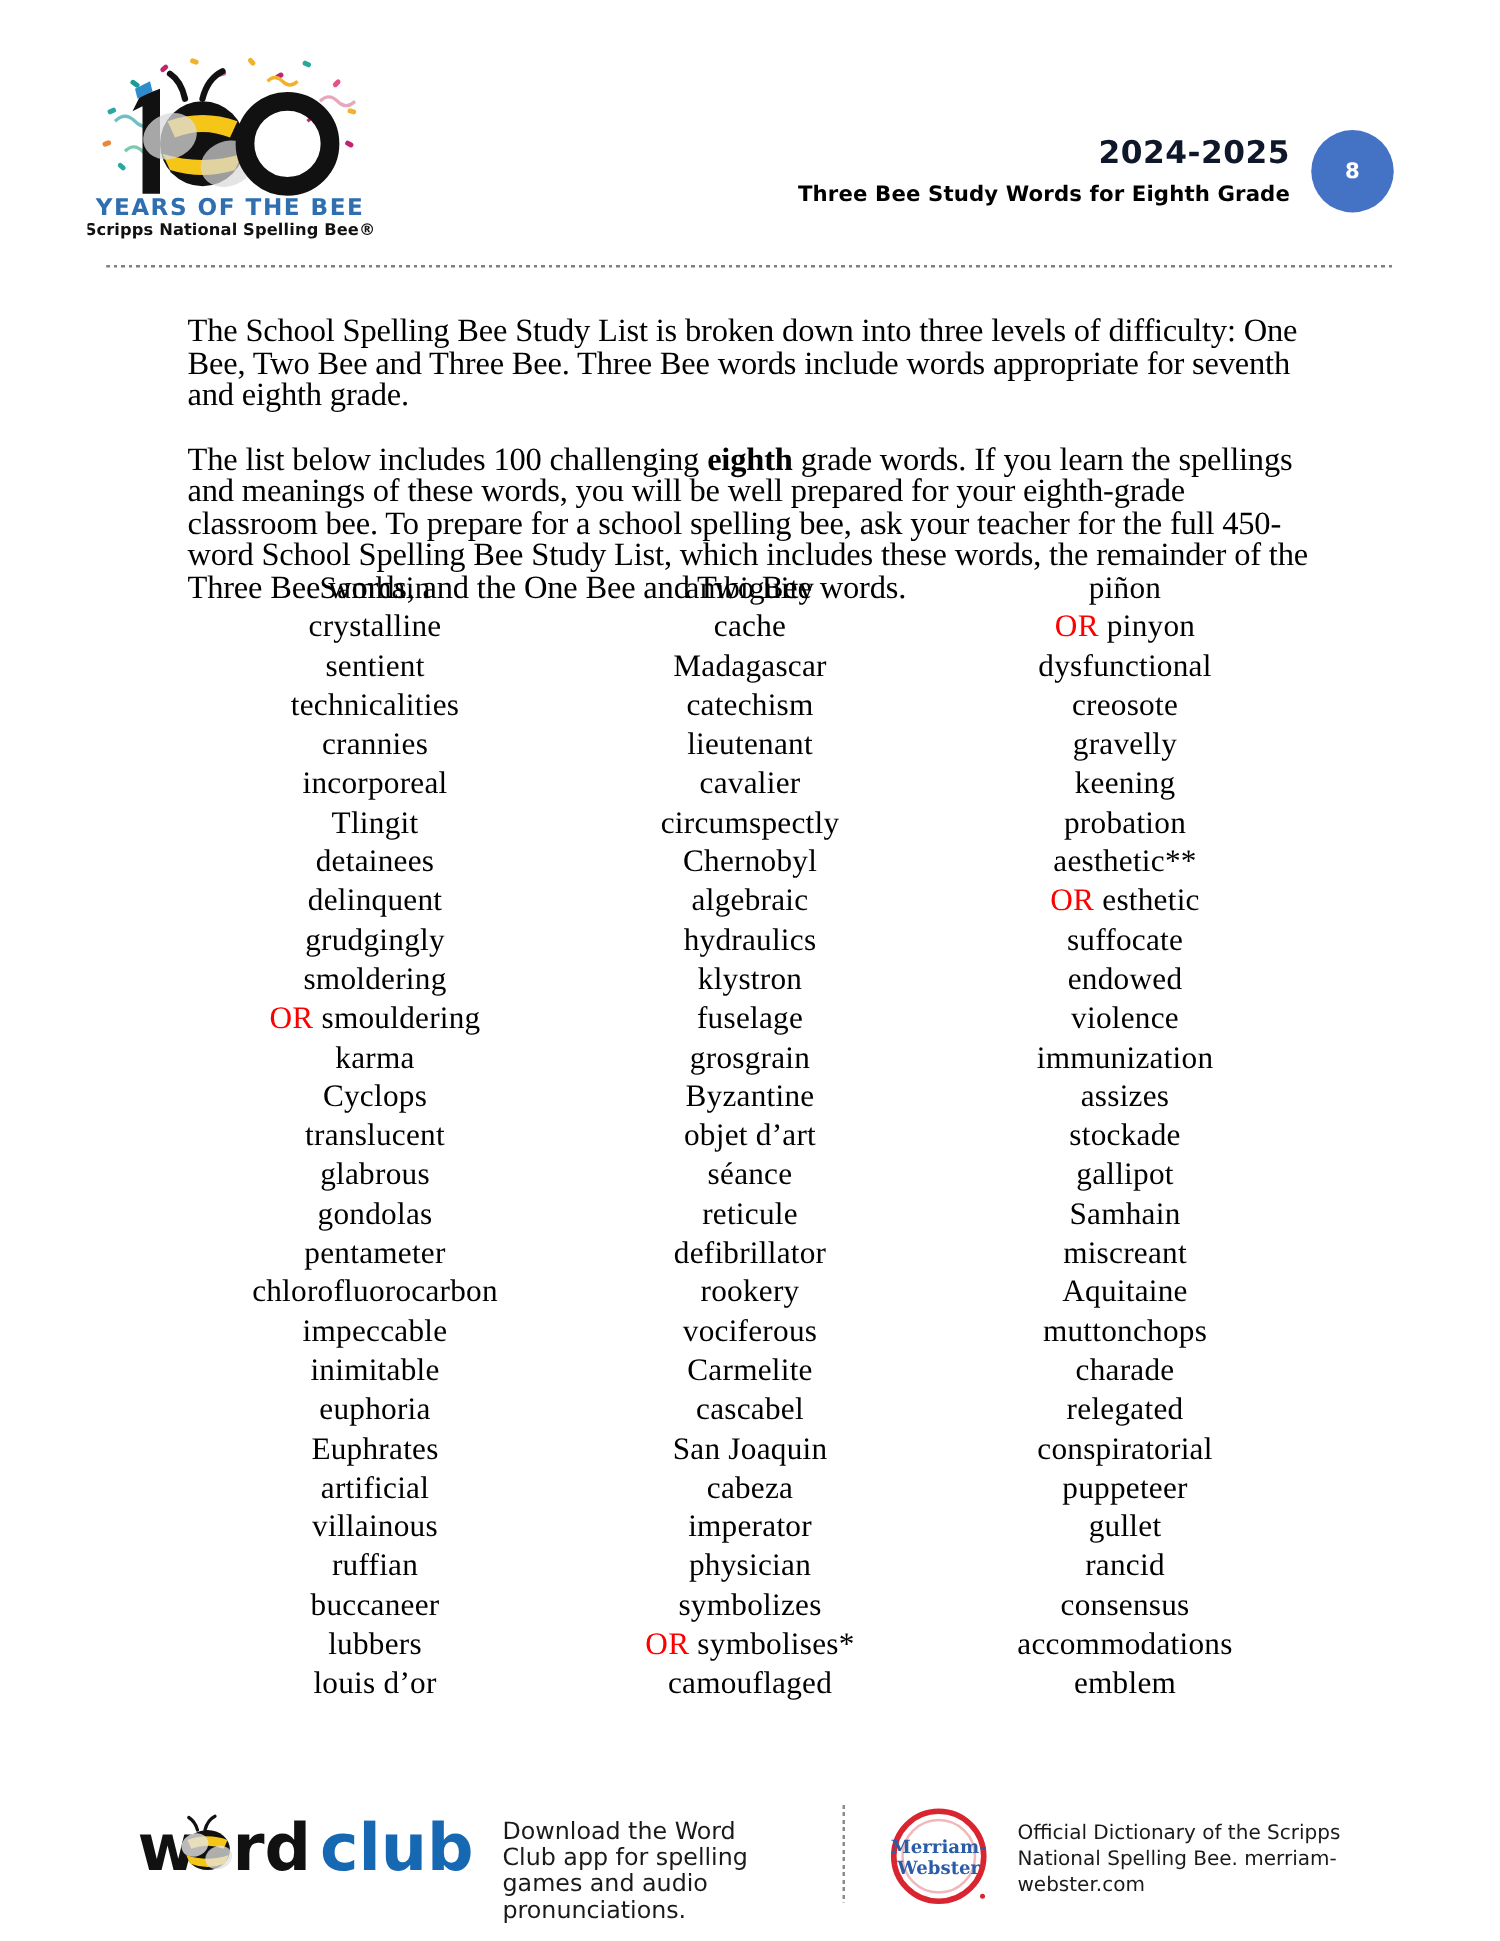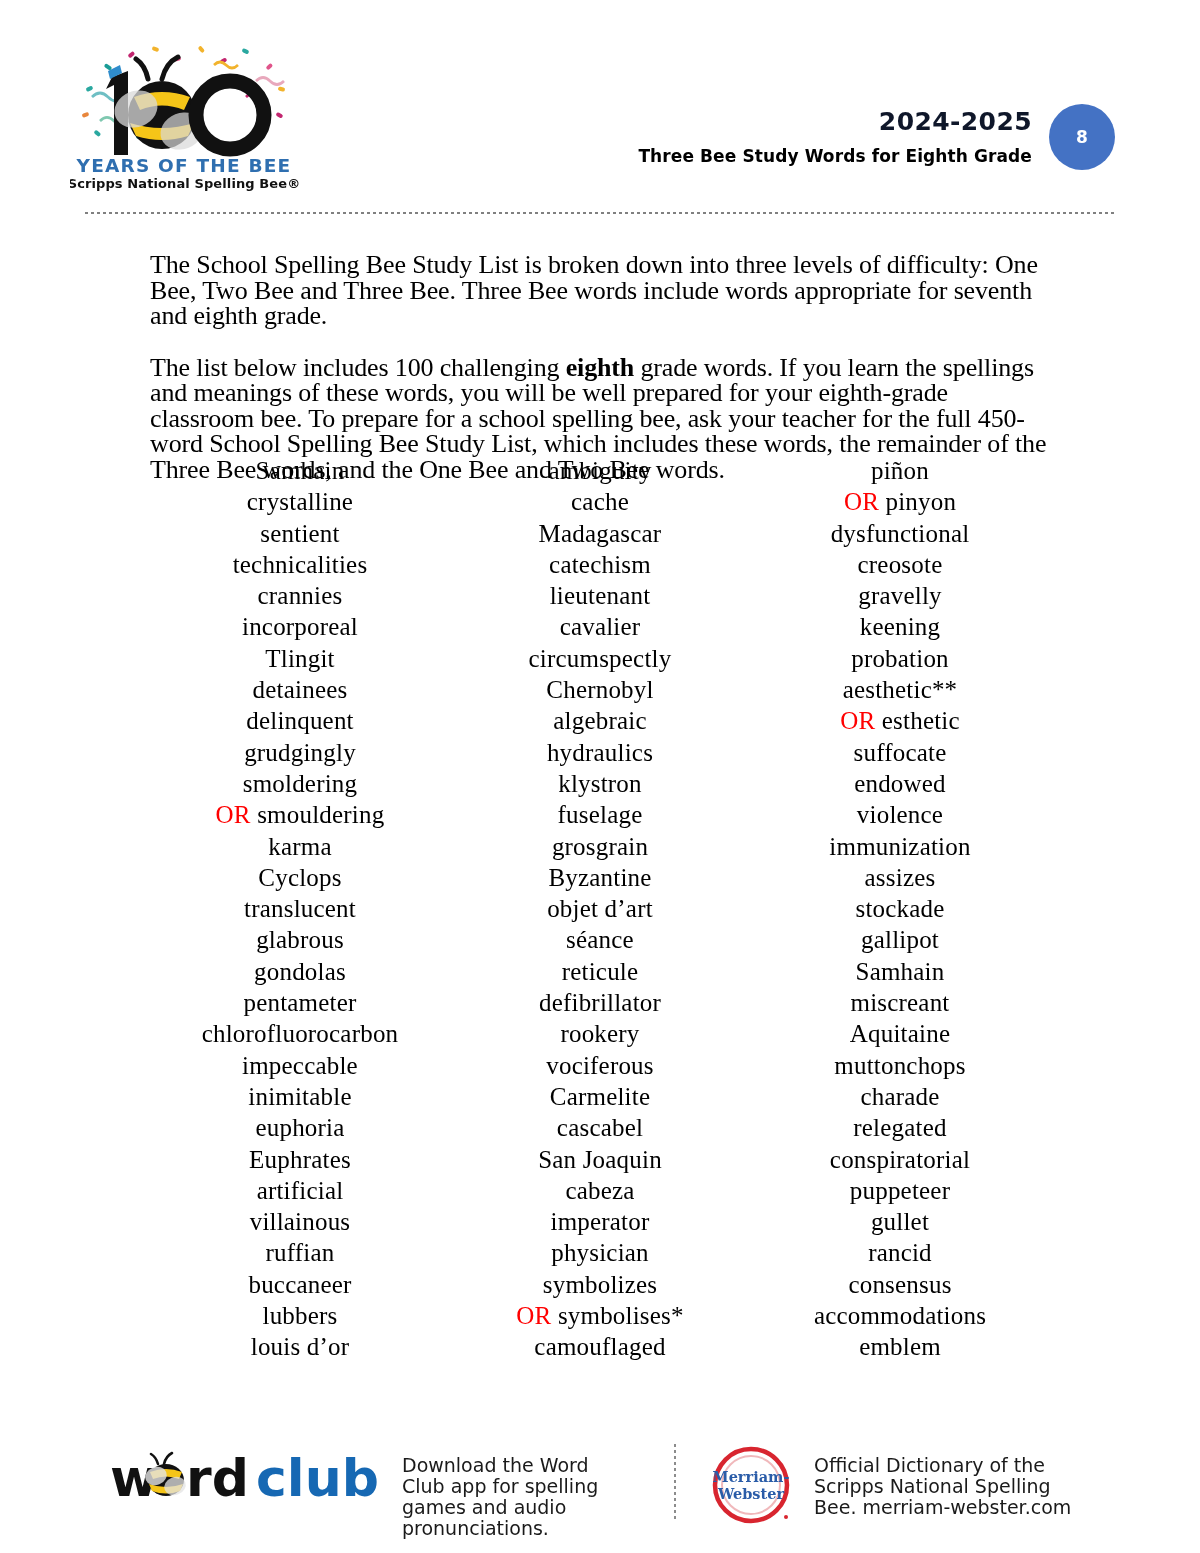--- a/index.html
+++ b/index.html
@@ -157,21 +157,21 @@
   .mw-logo {
     position: absolute;
     left: 708px;
     top: 1444px;
   }
   .mw-text {
     position: absolute;
     left: 814px;
     top: 1455px;
     font-family: "DejaVu Sans", sans-serif;
-    font-size: 19px;
+    font-size: 16px;
     line-height: 21px;
     color: #1a1a1a;
     width: 270px;
   }
 </style>
 </head>
 <body>
 
 <div class="header">
 

